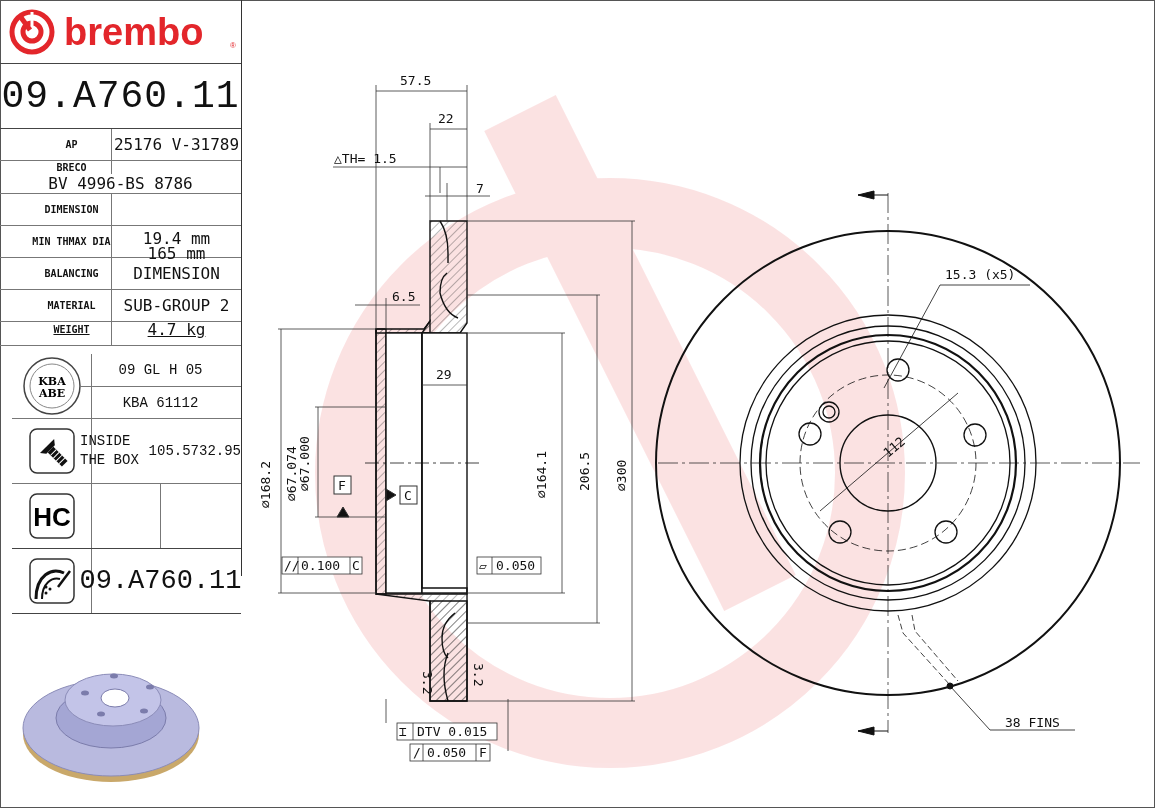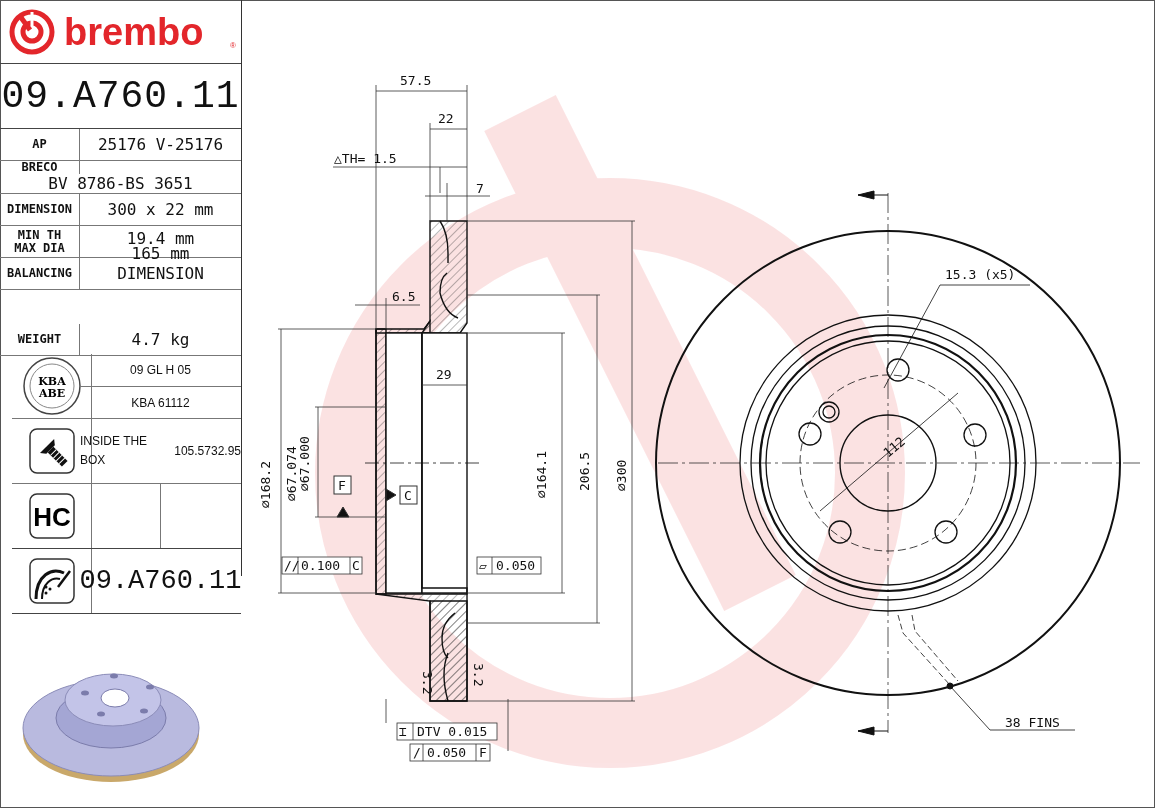--- a/index.html
+++ b/index.html
@@ -7,26 +7,26 @@
   .frame{position:absolute;left:0;top:0;width:1153px;height:806px;border:1px solid #555;}
   
   .panel{position:absolute;left:0;top:0;width:241px;height:576px;border-right:1.5px solid #333;}
   .logo{position:absolute;left:0;top:0;width:241px;height:63px;border-bottom:1.5px solid #444;}
   .logo svg{position:absolute;left:8px;top:8px;}
   .pn{position:absolute;left:0;top:64px;width:241px;height:64px;border-bottom:1.5px solid #444;
       font-family:"Liberation Mono","DejaVu Sans Mono",monospace;font-size:38px;letter-spacing:1px;
       display:flex;align-items:center;justify-content:center;}
   .row{position:absolute;left:0;width:241px;border-bottom:1px solid #777;display:flex;}
   .row .k{width:79px;border-right:1px solid #777;display:flex;align-items:center;justify-content:center;
-          font-family:"DejaVu Sans Mono",monospace;font-size:12px;font-weight:bold;text-align:center;line-height:13px;}
+          font-family:"DejaVu Sans Mono",monospace;font-size:10px;font-weight:bold;text-align:center;line-height:13px;margin-left:32px;}
   .row .v{flex:1;display:flex;align-items:center;justify-content:center;font-family:"DejaVu Sans Mono",monospace;
           font-size:16px;text-align:center;line-height:15px;}
   .row .v.col{flex-direction:column;margin-top:8px;}
   .sub{position:absolute;left:80px;width:161px;border-bottom:1px solid #777;display:flex;align-items:center;justify-content:center;
-       font-family:Liberation Sans, sans-serif;font-size:12px;}
+       font-family:Liberation Mono, monospace;font-size:14px;}
   .iconcell{position:absolute;left:12px;width:79px;border-right:1px solid #777;display:flex;align-items:center;justify-content:center;}
   .bigpn{font-family:"Liberation Mono","DejaVu Sans Mono",monospace;font-size:27px;}
   .render{position:absolute;left:0;top:614px;width:241px;height:192px;}
   
   .drawing{position:absolute;left:242px;top:0;width:911px;height:641px;margin-top:33px;}
   .dim{font-family:"DejaVu Sans Mono",monospace;font-size:13px;fill:#111;}
 </style>
 </head>
 <body>
 
@@ -44,45 +44,48 @@
       </g>
       <text x="56" y="37" font-family="Liberation Sans, sans-serif" font-weight="bold" font-size="38" fill="#e3262b">brembo</text>
       <text x="222" y="40" font-family="Liberation Sans, sans-serif" font-size="8" fill="#e3262b">®</text>
     </svg>
   </div>
 
   <div class="pn">09.A760.11</div>
 
   <div class="row" style="top:129px;height:31px;">
     <div class="k">AP</div>
-    <div class="v">25176 V-25176</div>
+    <div class="v">25176 V-31789</div>
   </div>
   <div class="row" style="top:161px;height:32px;flex-direction:column;">
     <div class="k">BRECO</div>
-    <div class="v">BV 8786-BS 3651</div>
+    <div class="v">BV 4996-BS 8786</div>
   </div>
   <div class="row" style="top:194px;height:31px;">
     <div class="k">DIMENSION</div>
-    <div class="v">300 x 22 mm</div>
   </div>
   <div class="row" style="top:226px;height:31px;">
-    <div class="k" style="flex-direction:column;">
+    <div class="k" style="flex-direction:row;">
       <span>MIN TH</span>
       <span>MAX DIA</span>
     </div>
     <div class="v col">
       <span>19.4 mm</span>
       <span>165 mm</span>
     </div>
   </div>
   <div class="row" style="top:258px;height:31px;">
     <div class="k">BALANCING</div>
     <div class="v">DIMENSION</div>
   </div>
-  <div class="row" style="top:324px;height:31px;">
+  <div class="row" style="top:290px;height:31px;">
+    <div class="k">MATERIAL</div>
+    <div class="v">SUB-GROUP 2</div>
+  </div>
+  <div class="row" style="top:314px;height:31px;text-decoration:underline;">
     <div class="k">WEIGHT</div>
     <div class="v">4.7 kg</div>
   </div>
 
   <div class="iconcell" style="top:354px;height:64px;border-bottom:1px solid #777;">
     <svg width="60" height="60" viewBox="0 0 60 60">
       <circle cx="30" cy="30" r="28" fill="none" stroke="#444" stroke-width="1.5"></circle>
       <circle cx="30" cy="30" r="22" fill="none" stroke="#888" stroke-width="1"></circle>
       <text x="30" y="29" text-anchor="middle" font-family="DejaVu Serif, serif" font-weight="bold" font-size="11">KBA</text>
       <text x="30" y="41" text-anchor="middle" font-family="DejaVu Serif, serif" font-weight="bold" font-size="11">ABE</text>

